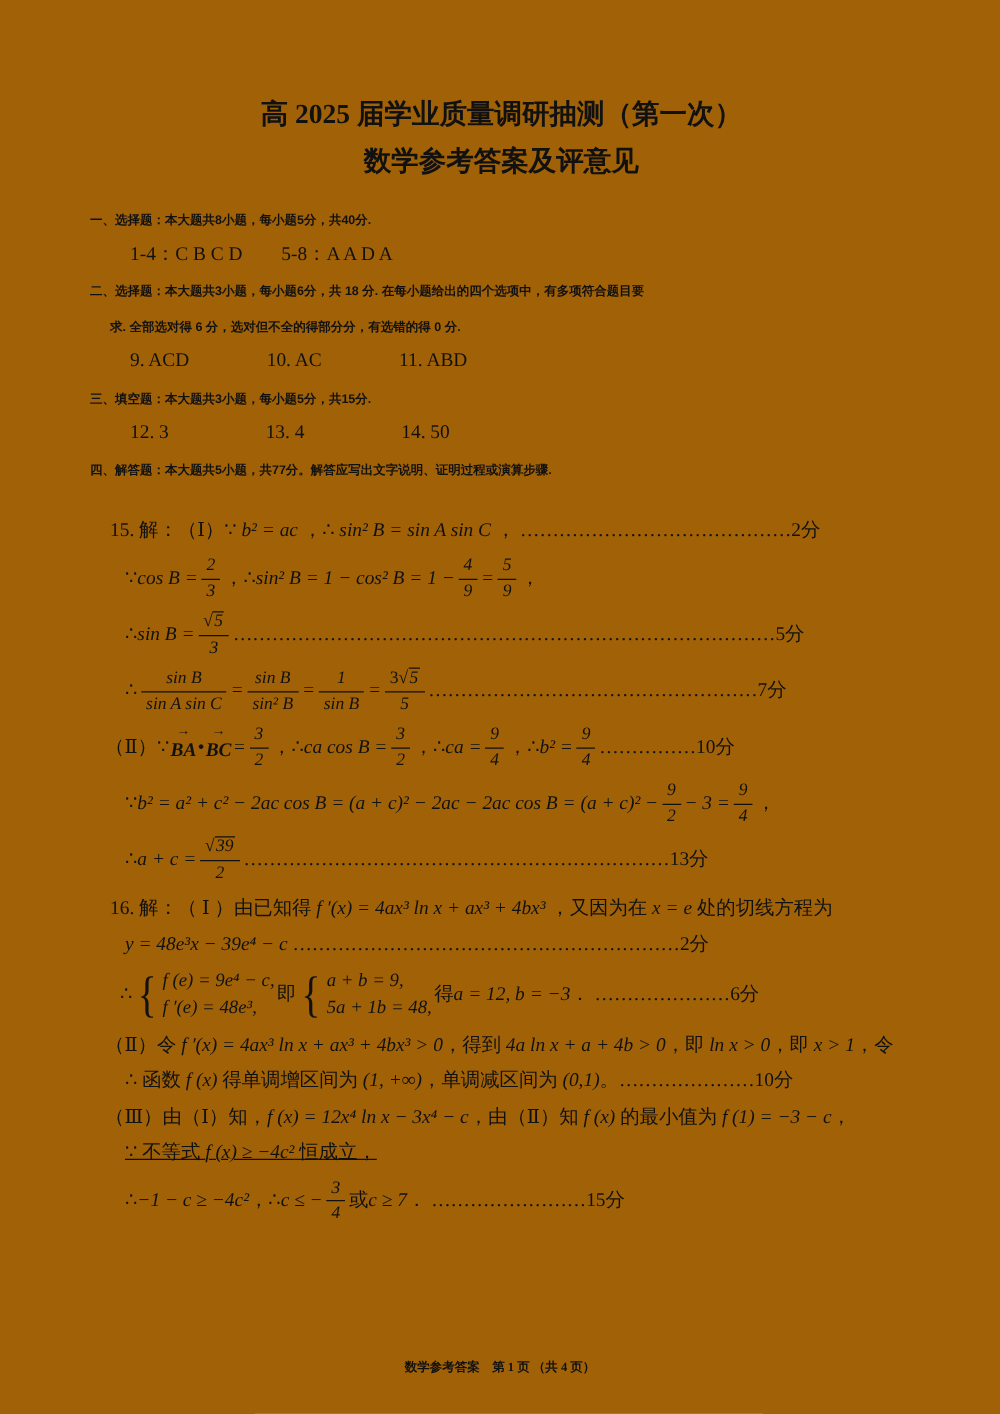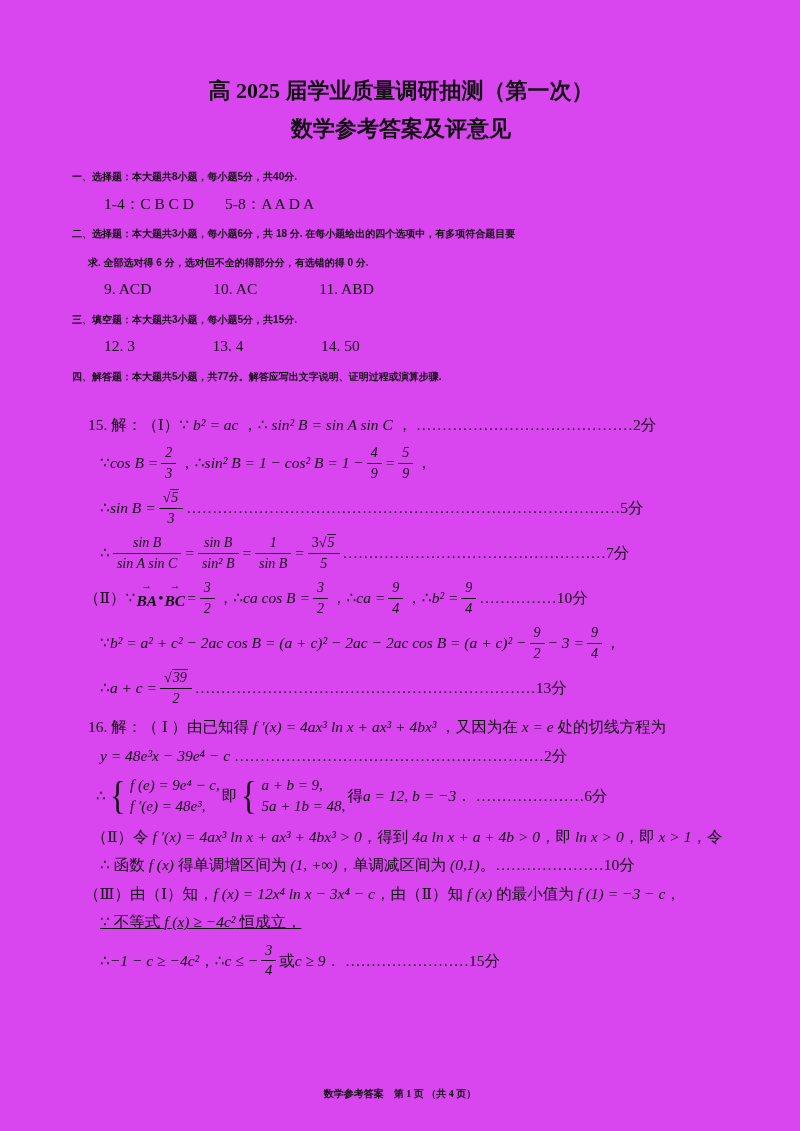--- a/index.html
+++ b/index.html
@@ -1,17 +1,17 @@
 <!DOCTYPE html>
 <html><head>
 <meta charset="utf-8">
 <style>
   html,body{margin:0;padding:0;background:#9a9a9a;}
   .page{
-    width:800px;height:1131px;margin:0 auto;background:#d946ef;color:#111;
+    width:800px;height:1131px;margin:0 auto;background:#a16207;color:#111;
     box-sizing:border-box;padding:42px 70px 0 72px;position:relative;overflow:hidden;
     font-family:"Liberation Serif","DejaVu Serif","DejaVu Sans",serif;
     font-size:15.5px;
   }
   .title{
     text-align:center;font-weight:700;font-size:22px;margin:34px 0 0 0;
     font-family:"Liberation Serif","DejaVu Serif","DejaVu Sans",serif;
   }
   .sub{margin:8px 0 18px 0;}
   .ln{line-height:1.65;margin:3px 0;}
@@ -179,34 +179,34 @@
           <span class="brace">{</span>
           <span class="crows">
             <span class="crow">a + b = 9,</span>
             <span class="crow">5a + 1b = 48,</span>
           </span>
         </span>
         <span class="txt">  得 </span>
         <span class="math">a = 12, b = −3</span>
         <span class="txt"> ．  …………………6分</span>
       </div>
-      <div class="ln" style="padding-left: 12px; text-align: center;"><span class="txt">（Ⅱ）令 </span><span class="math">f ′(x) = 4ax³ ln x + ax³ + 4bx³ &gt; 0</span><span class="txt">，得到 </span><span class="math">4a ln x + a + 4b &gt; 0</span><span class="txt">，即 </span><span class="math">ln x &gt; 0</span><span class="txt">，即 </span><span class="math">x &gt; 1</span><span class="txt">，令</span></div>
+      <div class="ln" style="padding-left: 12px;"><span class="txt">（Ⅱ）令 </span><span class="math">f ′(x) = 4ax³ ln x + ax³ + 4bx³ &gt; 0</span><span class="txt">，得到 </span><span class="math">4a ln x + a + 4b &gt; 0</span><span class="txt">，即 </span><span class="math">ln x &gt; 0</span><span class="txt">，即 </span><span class="math">x &gt; 1</span><span class="txt">，令</span></div>
       <div class="ln" style="padding-left: 28px;"><span class="txt">∴ 函数 </span><span class="math">f (x)</span><span class="txt"> 得单调增区间为 </span><span class="math">(1, +∞)</span><span class="txt">，单调减区间为 </span><span class="math">(0,1)</span><span class="txt">。…………………10分</span></div>
       <div class="ln" style="padding-left: 12px;"><span class="txt">（Ⅲ）由（Ⅰ）知，</span><span class="math">f (x) = 12x⁴ ln x − 3x⁴ − c</span><span class="txt">，由（Ⅱ）知 </span><span class="math">f (x)</span><span class="txt"> 的最小值为 </span><span class="math">f (1) = −3 − c</span><span class="txt">，</span></div>
       <div class="ln" style="padding-left: 28px; text-decoration: underline;"><span class="txt">∵ 不等式 </span><span class="math">f (x) ≥ −4c²</span><span class="txt"> 恒成立，</span></div>
       <div class="fx" style="padding-left: 28px;">
         <span class="txt">∴ </span>
         <span class="math">−1 − c ≥ −4c²</span>
         <span class="txt">，∴ </span>
         <span class="math">c ≤ −</span>
         <span class="frac">
           <span class="fn">3</span>
           <span class="fd">4</span>
         </span>
         <span class="txt"> 或 </span>
-        <span class="math">c ≥ 9</span>
+        <span class="math">c ≥ 7</span>
         <span class="txt">．  ……………………15分</span>
       </div>
     </main>
   <footer class="footer">
     <span>数学参考答案　第 1 页 （共 4 页）</span>
   </footer>
 </div>
 
 </body></html>

